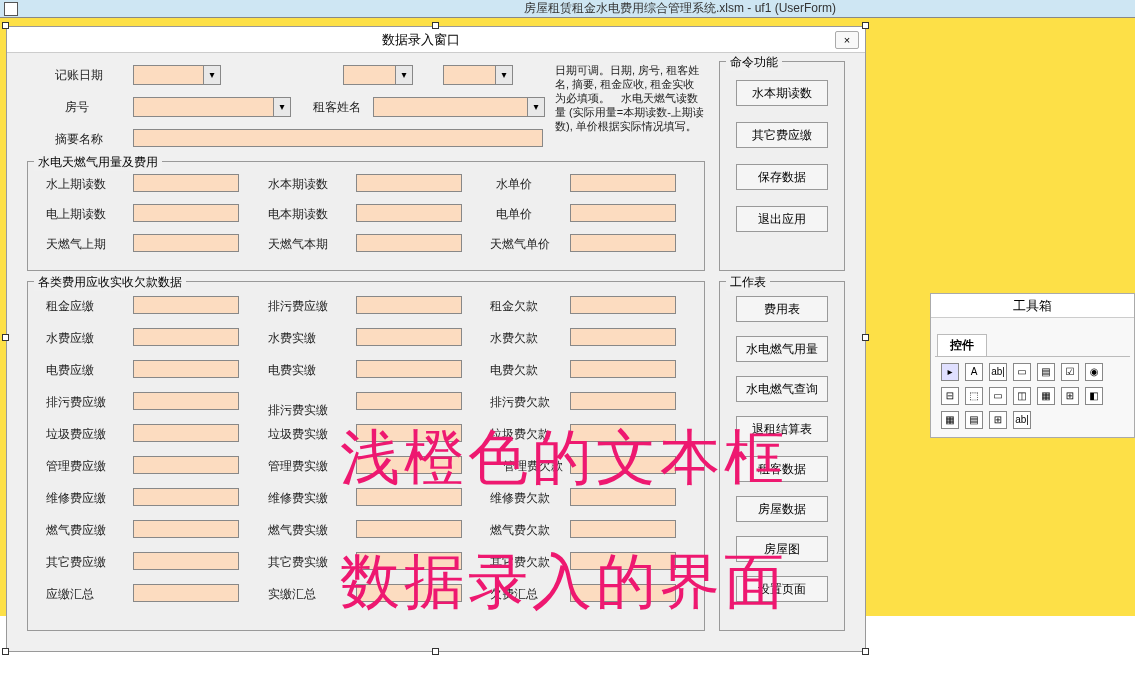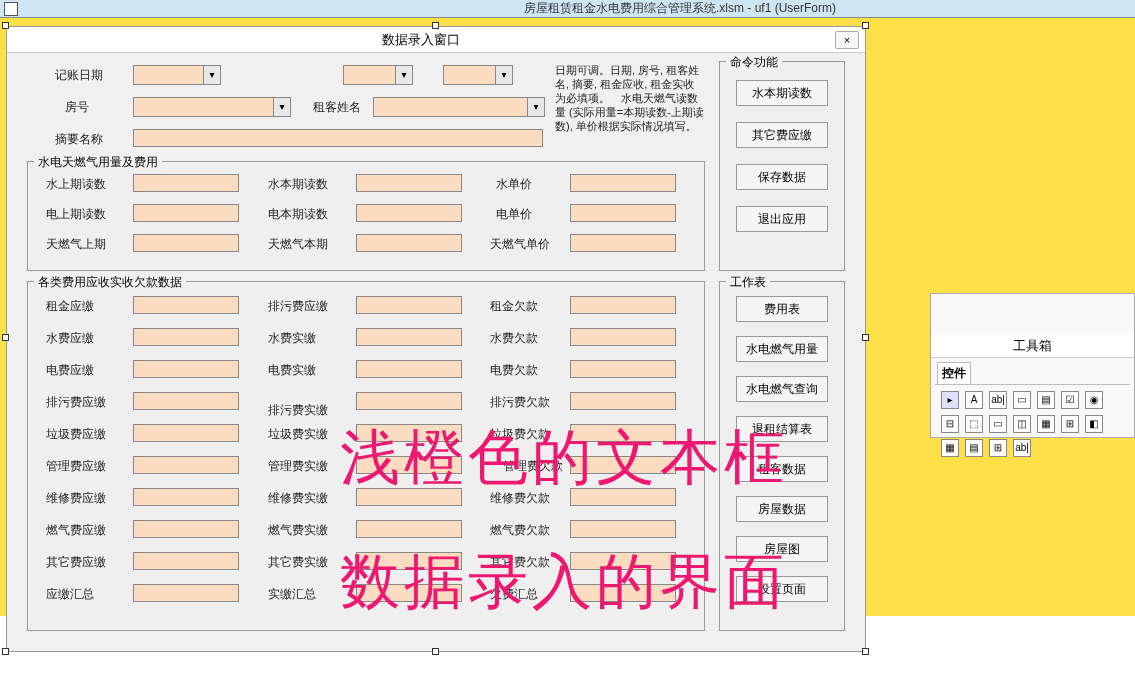--- a/index.html
+++ b/index.html
@@ -43,22 +43,22 @@
 .frame-title { position: absolute; left: 6px; top: -8px; background: #f0f0f0; padding: 0 4px; font-size: 12px; }
 
 
 .helptext { position: absolute; font-size: 11px; color: #222; line-height: 14px; width: 150px; }
 
 
 .btn { position: absolute; width: 92px; height: 26px; background: #f5f5f5; border: 1px solid #999; text-align: center; line-height: 24px; font-size: 12px; }
 
 
 .toolbox { position: absolute; left: 930px; top: 275px; width: 205px; height: 145px; border: 1px solid #aaa; background: #f8f8f8; }
-.toolbox-titlebar { height: 24px; background: #fff; border-bottom: 1px solid #ccc; display: flex; align-items: center; justify-content: center; font-size: 13px; margin-top: 40px; }
-.toolbox-tab { display: inline-block; padding: 2px 4px; margin: 4px 0 0 6px; background: #fff; border: 1px solid #bbb; border-bottom: none; font-size: 12px; font-weight: bold; }
+.toolbox-titlebar { height: 24px; background: #fff; border-bottom: 1px solid #ccc; display: flex; align-items: center; justify-content: center; font-size: 13px; }
+.toolbox-tab { display: inline-block; padding: 2px 12px; margin: 16px 0 0 6px; background: #fff; border: 1px solid #bbb; border-bottom: none; font-size: 12px; font-weight: bold; }
 .toolbox-body { padding: 6px; display: flex; flex-wrap: wrap; gap: 6px; border-top:1px solid #bbb; margin: 0 4px; }
 .tool-icon { width: 18px; height: 18px; border: 1px solid #888; background: #fff; font-size: 10px; text-align: center; line-height: 16px; }
 .tool-arrow { background: #e0e0ff; }
 
 
 .overlay { position: absolute; font-size: 60px; color: #ee1870; font-weight: 400; white-space: nowrap; z-index: 50; pointer-events: none; letter-spacing: 4px; margin-top: 24px; }
 </style>
 </head>
 <body>
 

